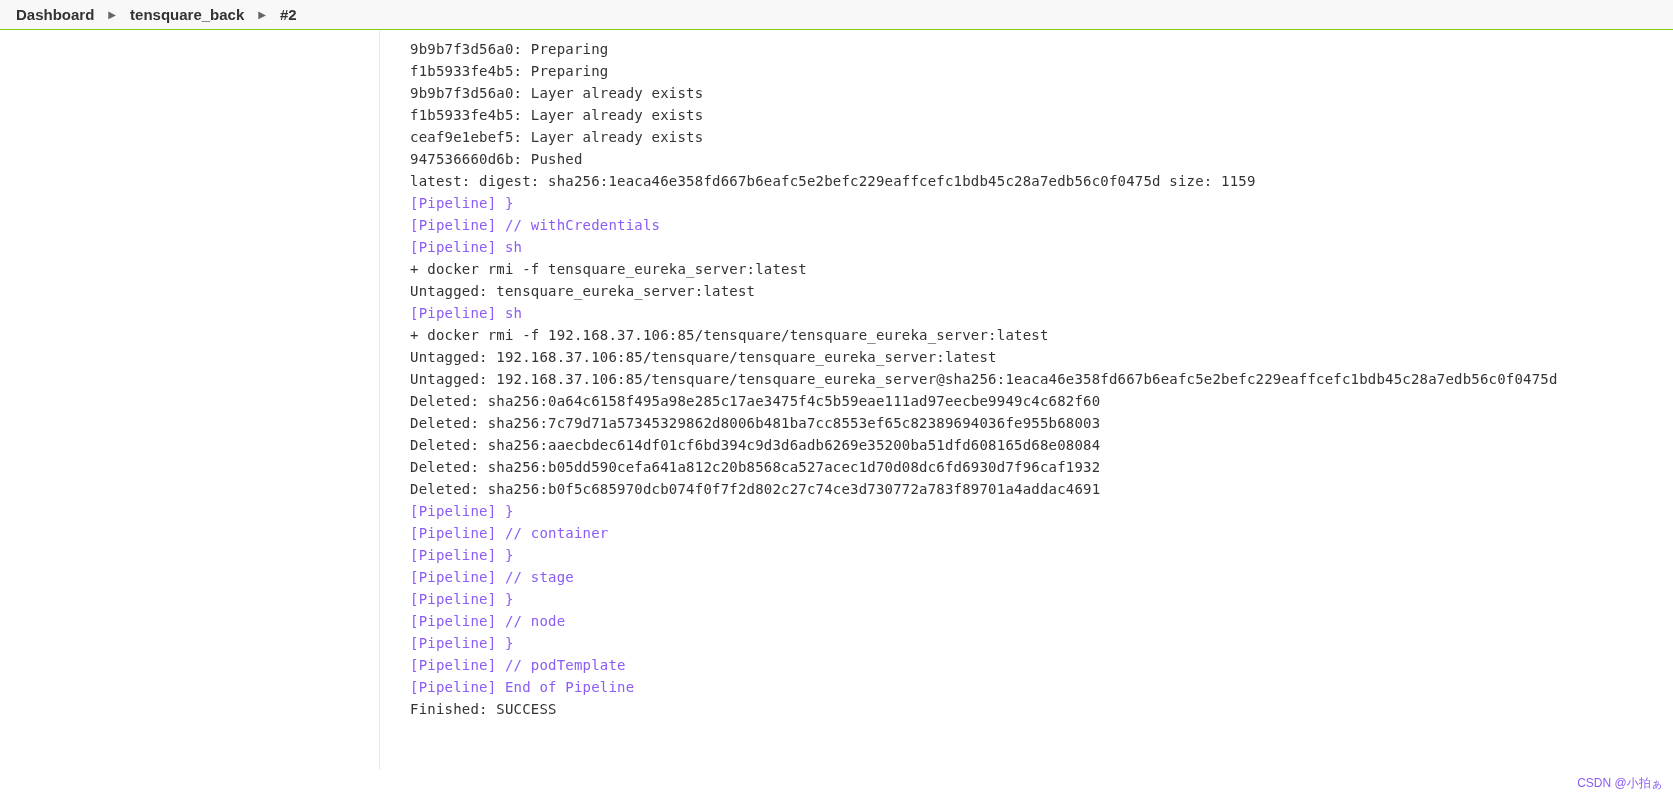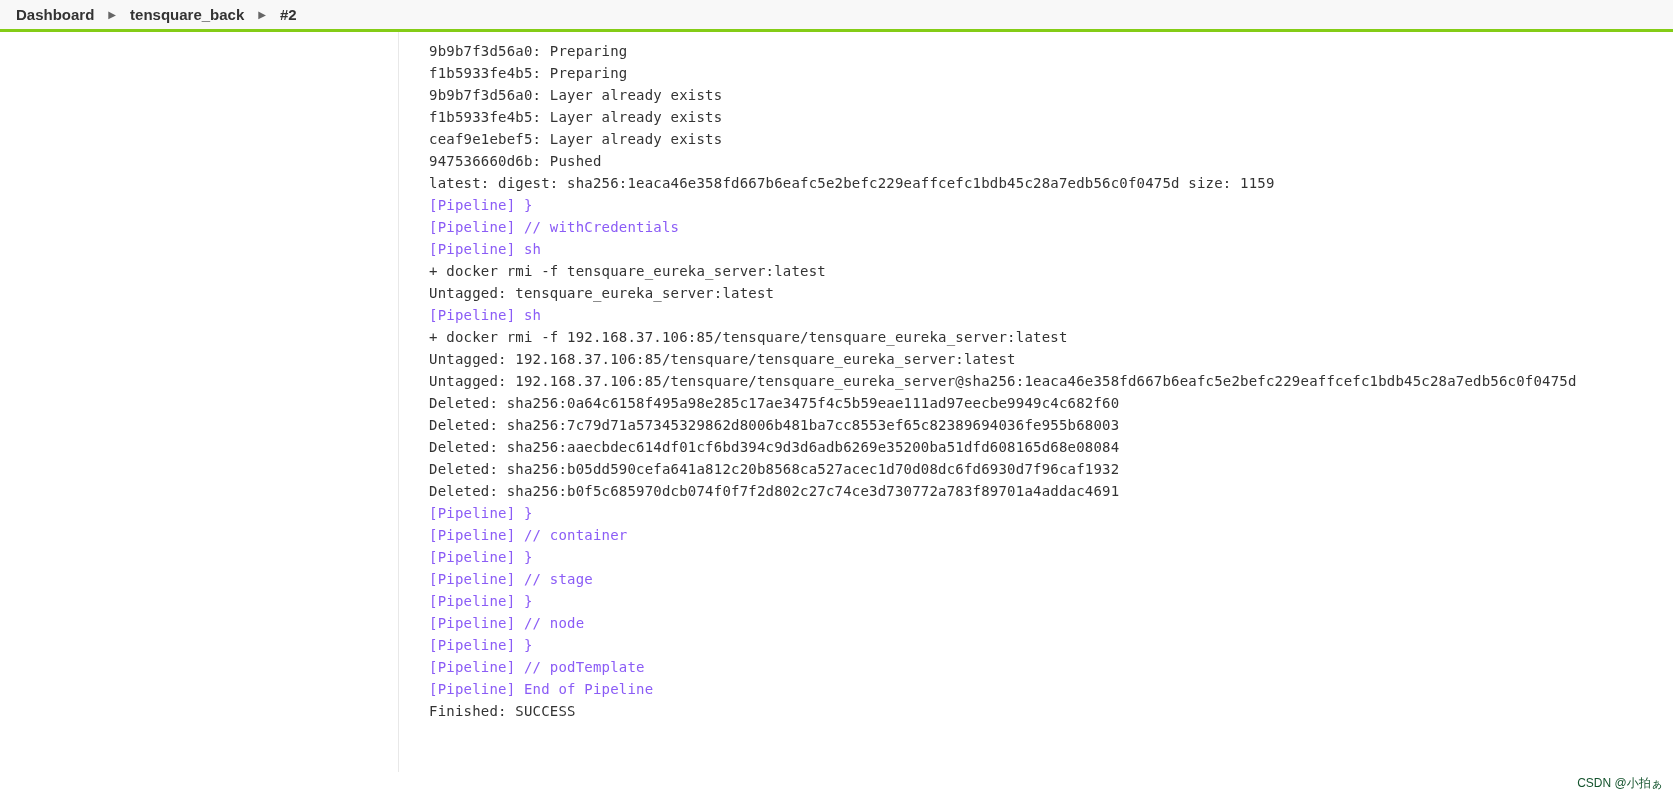--- a/index.html
+++ b/index.html
@@ -10,38 +10,37 @@
     body {
       font-family: Arial, Helvetica, sans-serif;
       background: #ffffff;
       font-size: 14px;
     }
     .breadcrumb {
       display: flex;
       align-items: center;
       padding: 6px 16px;
       background: #f8f8f8;
-      border-bottom: 3px solid #84cc16;
+      border-bottom: 1px solid #84cc16;
       gap: 4px;
     }
     .breadcrumb-item {
       color: #333;
       font-weight: bold;
       font-size: 15px;
       cursor: pointer;
       text-decoration: none;
     }
     .breadcrumb-sep {
       color: #666;
       font-size: 10px;
       margin: 0 10px;
     }
     .content {
       display: flex;
-      padding-left: 19px;
     }
     .left-gutter {
       width: 380px;
       flex-shrink: 0;
       border-right: 1px solid #e8e8e8;
       min-height: 740px;
     }
     .console {
       flex: 1;
       padding: 8px 16px 20px 30px;
@@ -52,21 +51,21 @@
       color: #333;
       letter-spacing: 0.2px;
     }
     .console .dim {
       color: #8b5cf6;
     }
     .watermark {
       position: fixed;
       bottom: 6px;
       right: 10px;
-      color: #14532d;
+      color: #8b5cf6;
       font-size: 12px;
       font-family: Arial, sans-serif;
     }
   </style>
 </head>
 <body>
 
 <div class="breadcrumb">
   <a class="breadcrumb-item">Dashboard</a>
   <span class="breadcrumb-sep">▶</span>

